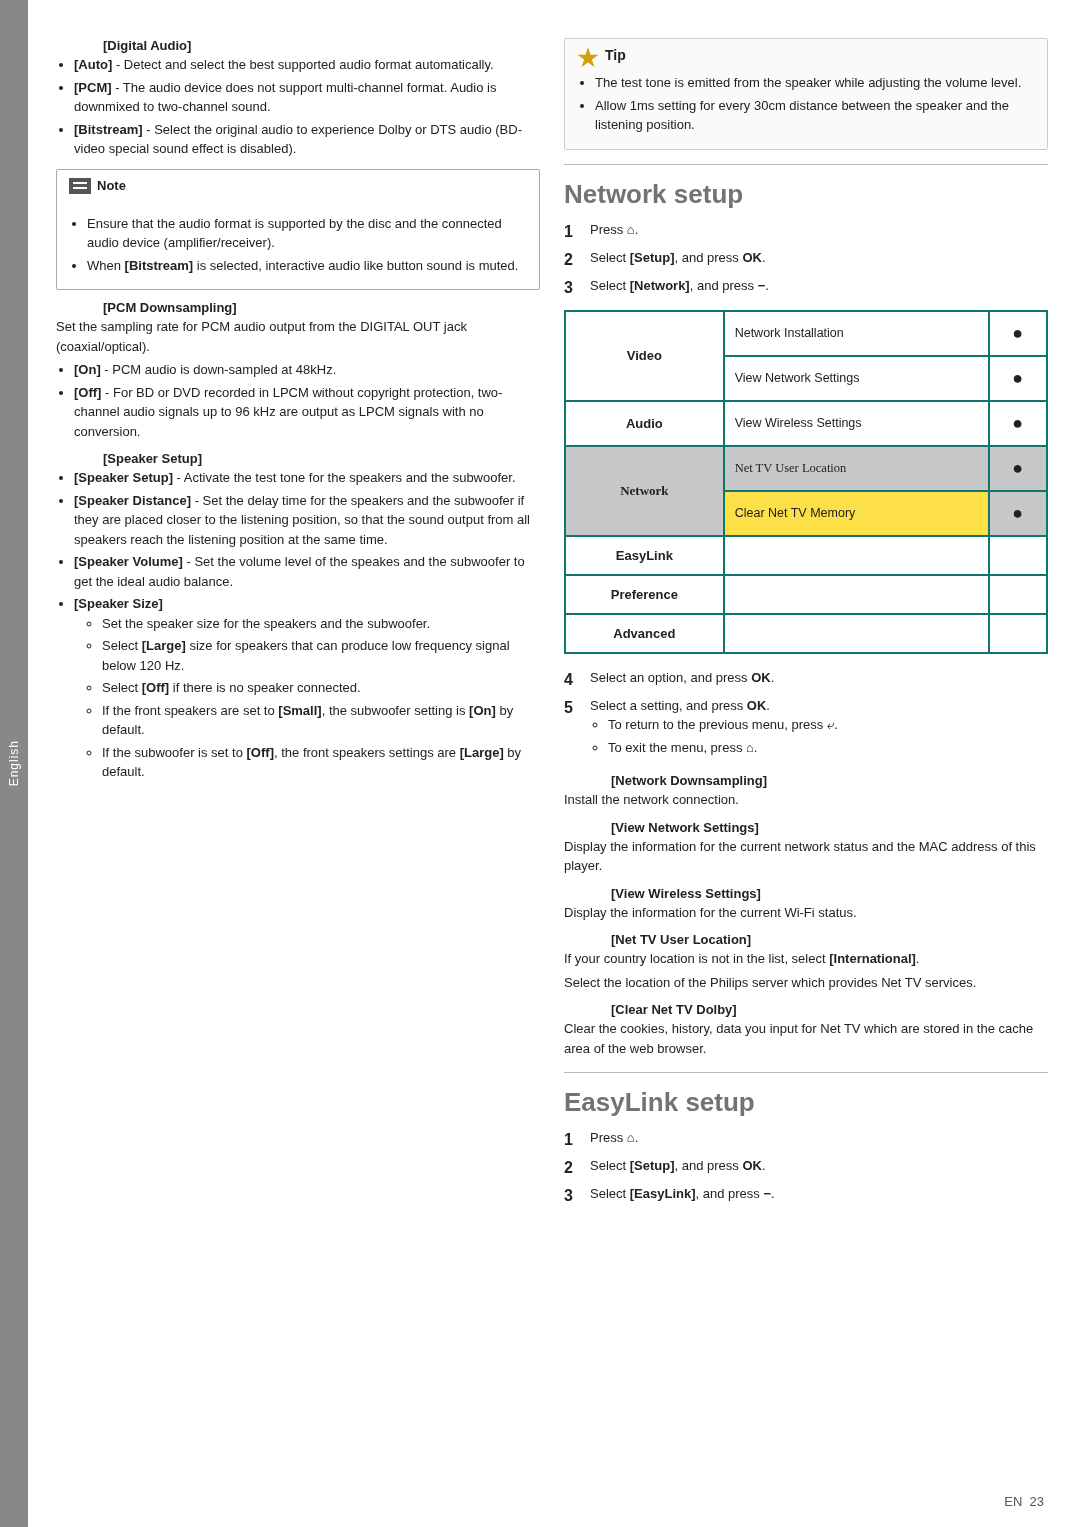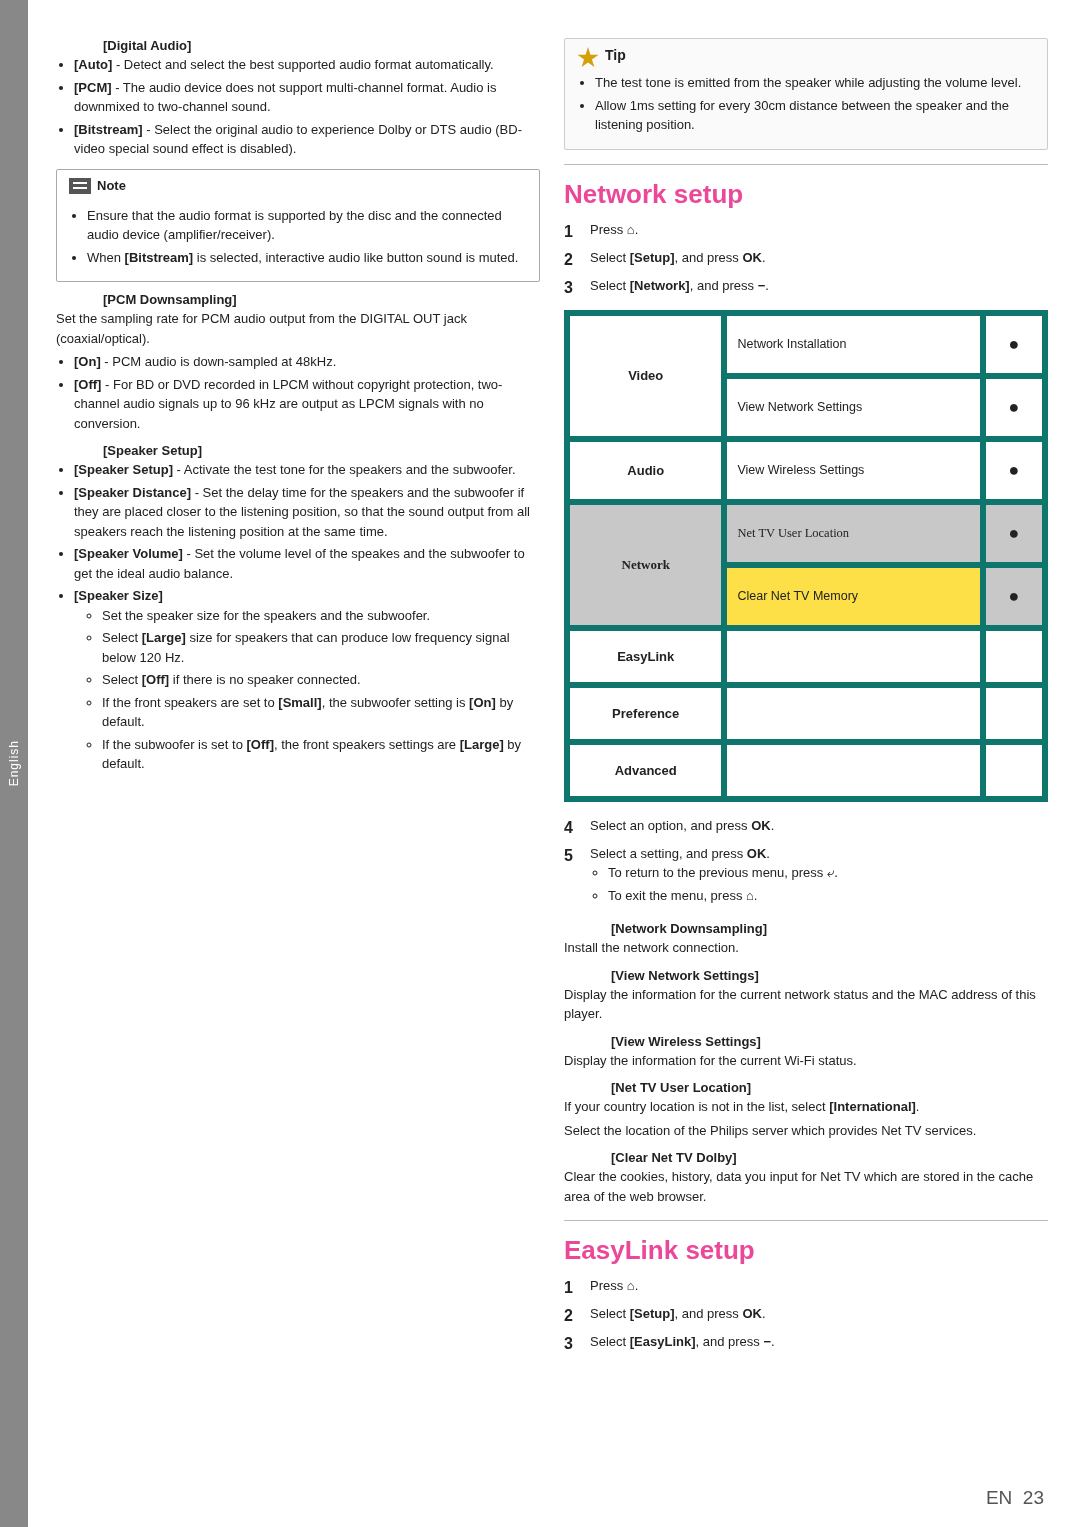--- a/index.html
+++ b/index.html
@@ -49,21 +49,21 @@
     }
 
     .right-column {
       flex: 1;
       max-width: 490px;
     }
 
     h2.section-heading {
       font-size: 26px;
       font-weight: bold;
-      color: #ec4899;
+      color: #737373;
       margin-bottom: 10px;
       margin-top: 6px;
     }
 
     .subsection-heading {
       font-weight: bold;
       margin-top: 10px;
       margin-bottom: 2px;
       font-size: 13px;
       padding-left: 47px;
@@ -95,21 +95,21 @@
       padding: 8px 12px;
       margin: 10px 0;
       border-radius: 2px;
     }
 
     .note-box .note-header {
       display: flex;
       align-items: center;
       gap: 6px;
       font-weight: bold;
-      margin-bottom: 12px;
+      margin-bottom: 20px;
       font-size: 13px;
     }
 
     .note-icon {
       display: inline-block;
       width: 22px;
       height: 16px;
       background: #555;
       position: relative;
     }
@@ -177,22 +177,22 @@
     }
 
     .menu-table {
       border-collapse: collapse;
       width: 100%;
       margin: 10px 0 14px 0;
       font-size: 12.5px;
     }
 
     .menu-table td {
-      border: 6px solid #0f766e;
-      padding: 18px 10px;
+      border: 2px solid #0f766e;
+      padding: 11px 10px;
       vertical-align: middle;
     }
 
     .menu-table .menu-cat {
       font-weight: bold;
       font-size: 13px;
       text-align: center;
     }
 
     .menu-table .menu-item {
@@ -208,21 +208,21 @@
       background: #c8c8c8;
       font-family: Liberation Serif, serif;
     }
 
     .bold { font-weight: bold; }
 
     .page-num {
       position: absolute;
       bottom: 18px;
       right: 36px;
-      font-size: 19px;
+      font-size: 13px;
       color: #555;
     }
 
     .home-icon {
       display: inline-block;
       font-size: 13px;
     }
   </style>
 </head>
 <body>

